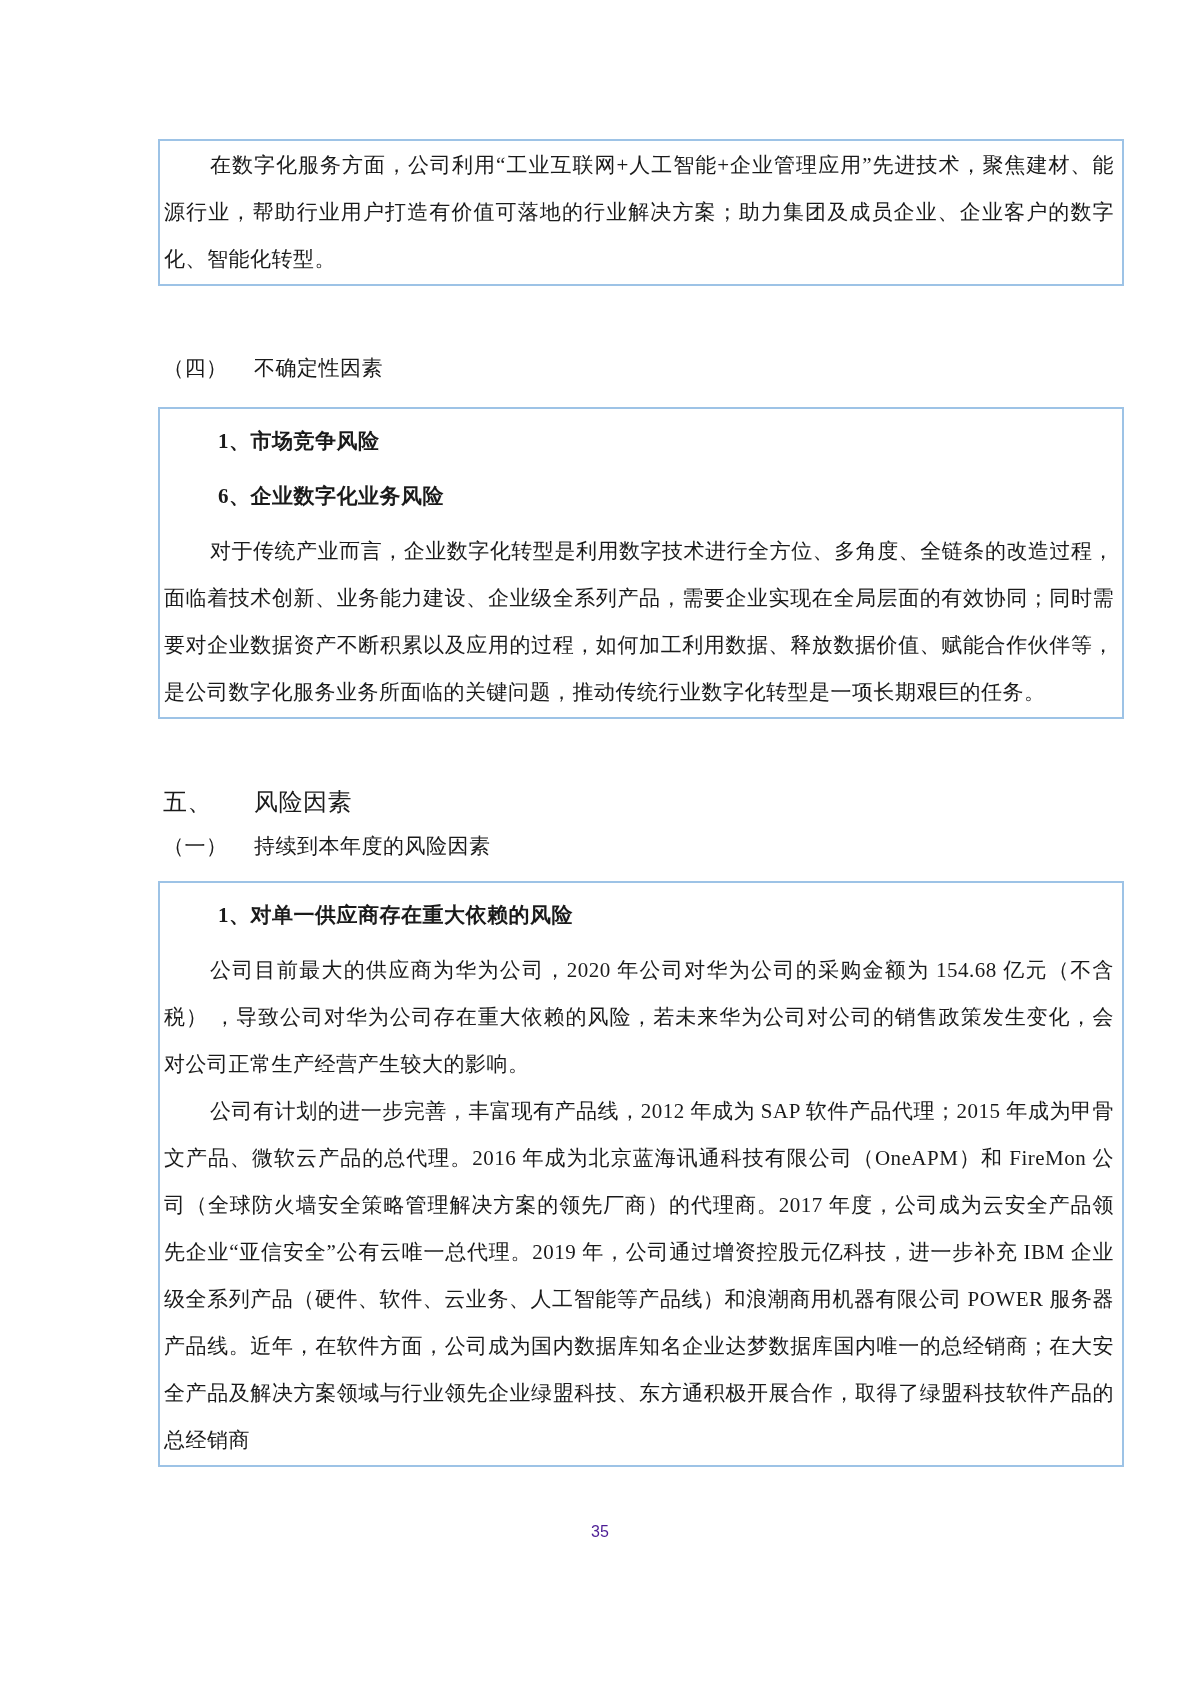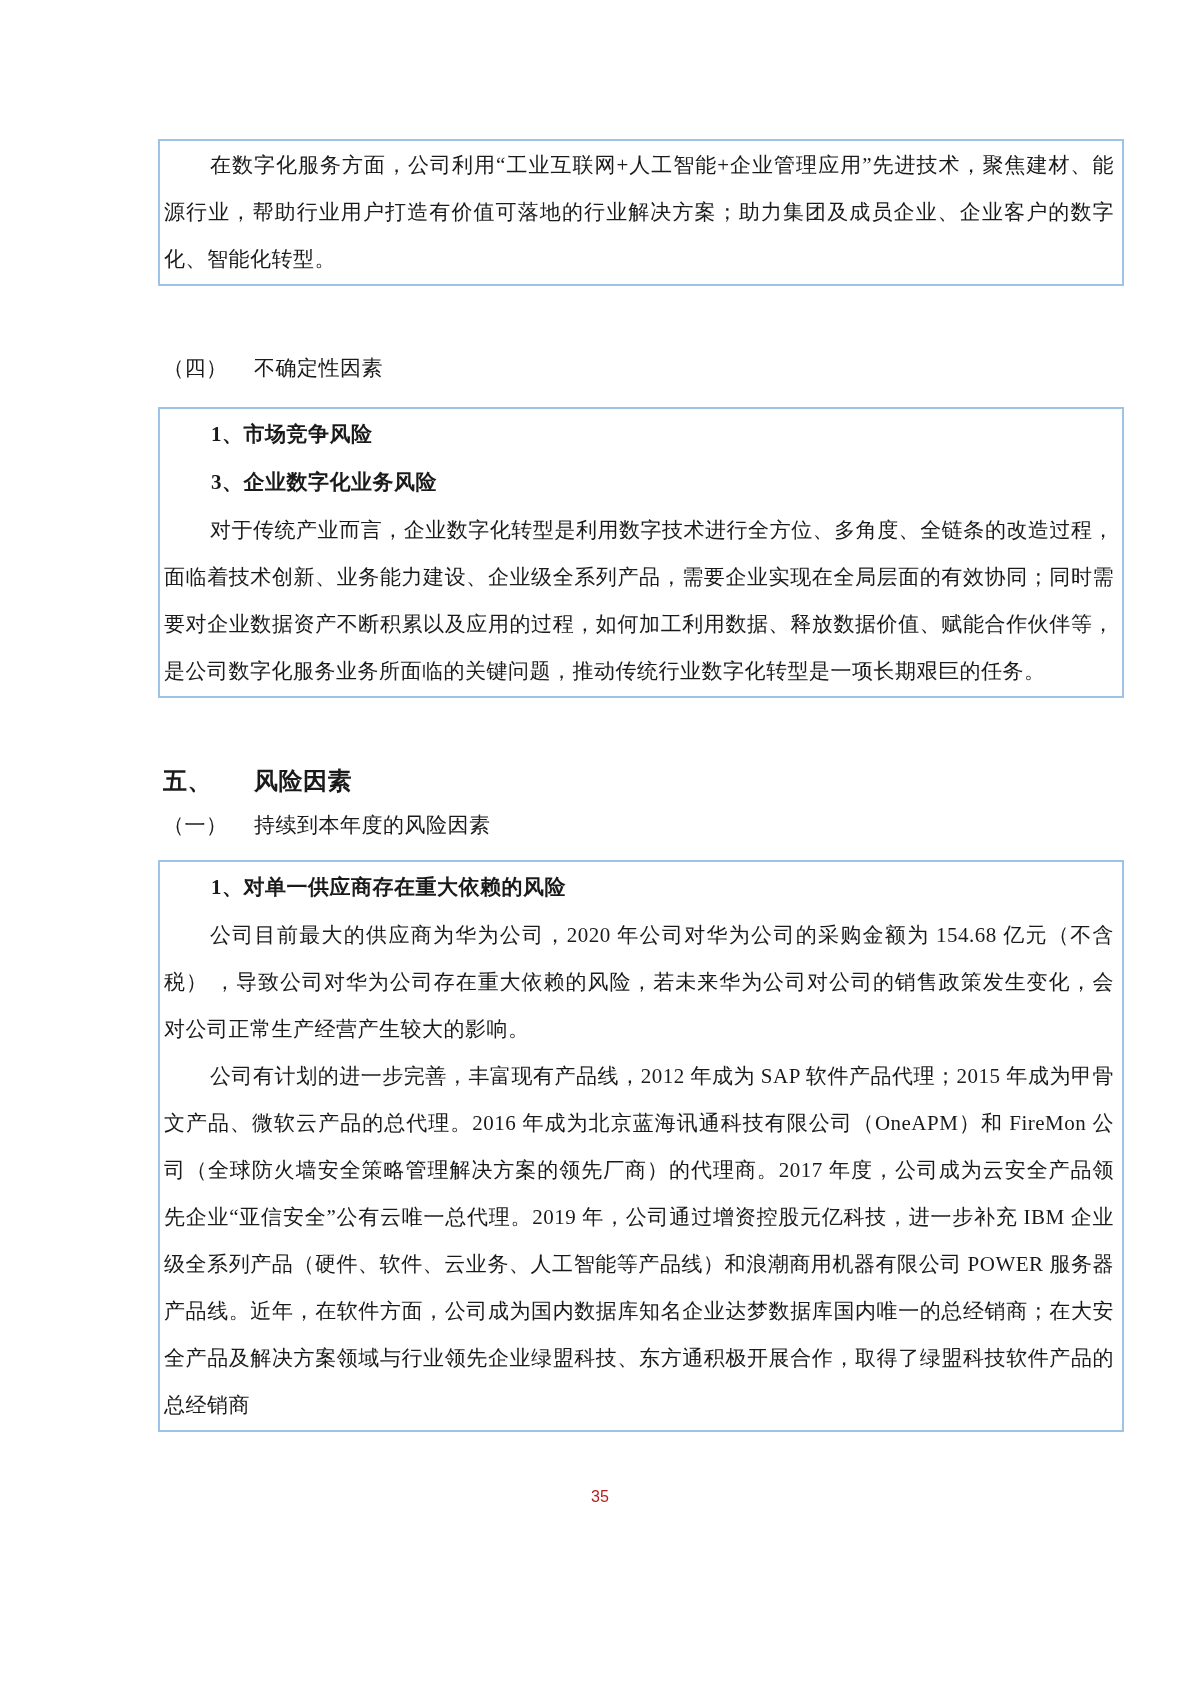--- a/index.html
+++ b/index.html
@@ -24,75 +24,75 @@
   }
   .body-para {
     margin: 0;
     font-size: 21px;
     line-height: 47px;
     text-align: justify;
     text-indent: 46px;
     letter-spacing: 0.5px;
   }
   .sub-heading {
-    margin: 1px;
+    margin: 8px;
     font-size: 21px;
     line-height: 47px;
     font-weight: bold;
     text-indent: 46px;
     letter-spacing: 0.5px;
   }
   .box-intro { margin-top: 139px; }
   .heading-l2 {
     margin: 0 0 0 117px;
     font-size: 21px;
     font-weight: normal;
     line-height: 30px;
     letter-spacing: 0.5px;
   }
   .heading-l1 {
     margin: 0 0 0 117px;
     font-size: 24px;
-    font-weight: bold;
+    font-weight: normal;
     line-height: 34px;
     letter-spacing: 0.5px;
   }
   .h-num { display: inline-block; min-width: 91px; }
   .heading-section4 { margin-top: 67px; }
   .box-uncertainty { margin-top: 24px; }
   .heading-section5 { margin-top: 66px; }
   .heading-section5-sub { margin-top: 12px; }
   .box-risk { margin-top: 20px; }
   .page-footer {
     margin-top: 56px;
     width: 100%;
     text-align: center;
   }
   .page-number {
     font-family: "Liberation Sans", "DejaVu Sans", sans-serif;
     font-size: 16px;
-    color: #b91c1c;
+    color: #4c1d95;
   }
 </style>
 </head>
 <body>
 
 <div class="page">
 
   <section class="textbox box-intro">
     <p class="body-para">在数字化服务方面，公司利用“工业互联网+人工智能+企业管理应用”先进技术，聚焦建材、能源行业，帮助行业用户打造有价值可落地的行业解决方案；助力集团及成员企业、企业客户的数字化、智能化转型。</p>
   </section>
 
   <h2 class="heading-l2 heading-section4">
     <span class="h-num">（四）</span><span class="h-title">不确定性因素</span>
   </h2>
 
   <section class="textbox box-uncertainty">
     <p class="sub-heading">1、市场竞争风险</p>
-    <p class="sub-heading">3、企业数字化业务风险</p>
+    <p class="sub-heading">6、企业数字化业务风险</p>
     <p class="body-para">对于传统产业而言，企业数字化转型是利用数字技术进行全方位、多角度、全链条的改造过程，面临着技术创新、业务能力建设、企业级全系列产品，需要企业实现在全局层面的有效协同；同时需要对企业数据资产不断积累以及应用的过程，如何加工利用数据、释放数据价值、赋能合作伙伴等，是公司数字化服务业务所面临的关键问题，推动传统行业数字化转型是一项长期艰巨的任务。</p>
   </section>
 
   <h1 class="heading-l1 heading-section5">
     <span class="h-num">五、</span><span class="h-title">风险因素</span>
   </h1>
 
   <h2 class="heading-l2 heading-section5-sub">
     <span class="h-num">（一）</span><span class="h-title">持续到本年度的风险因素</span>
   </h2>

